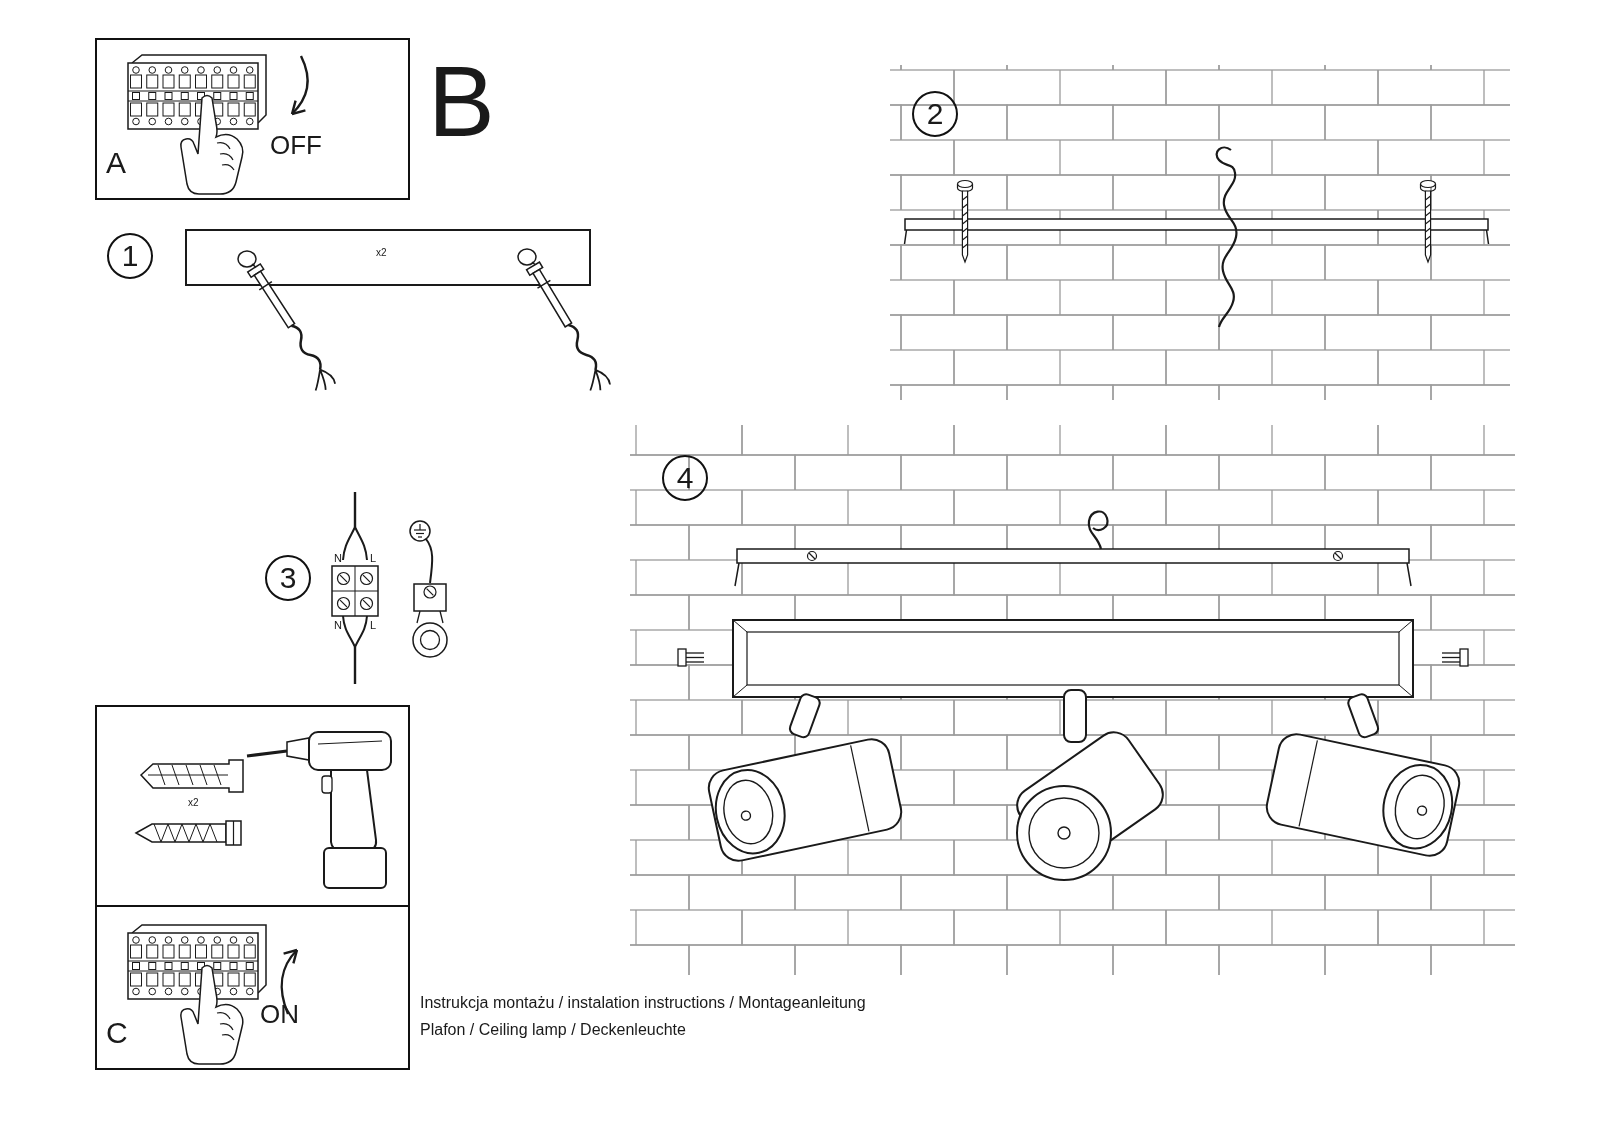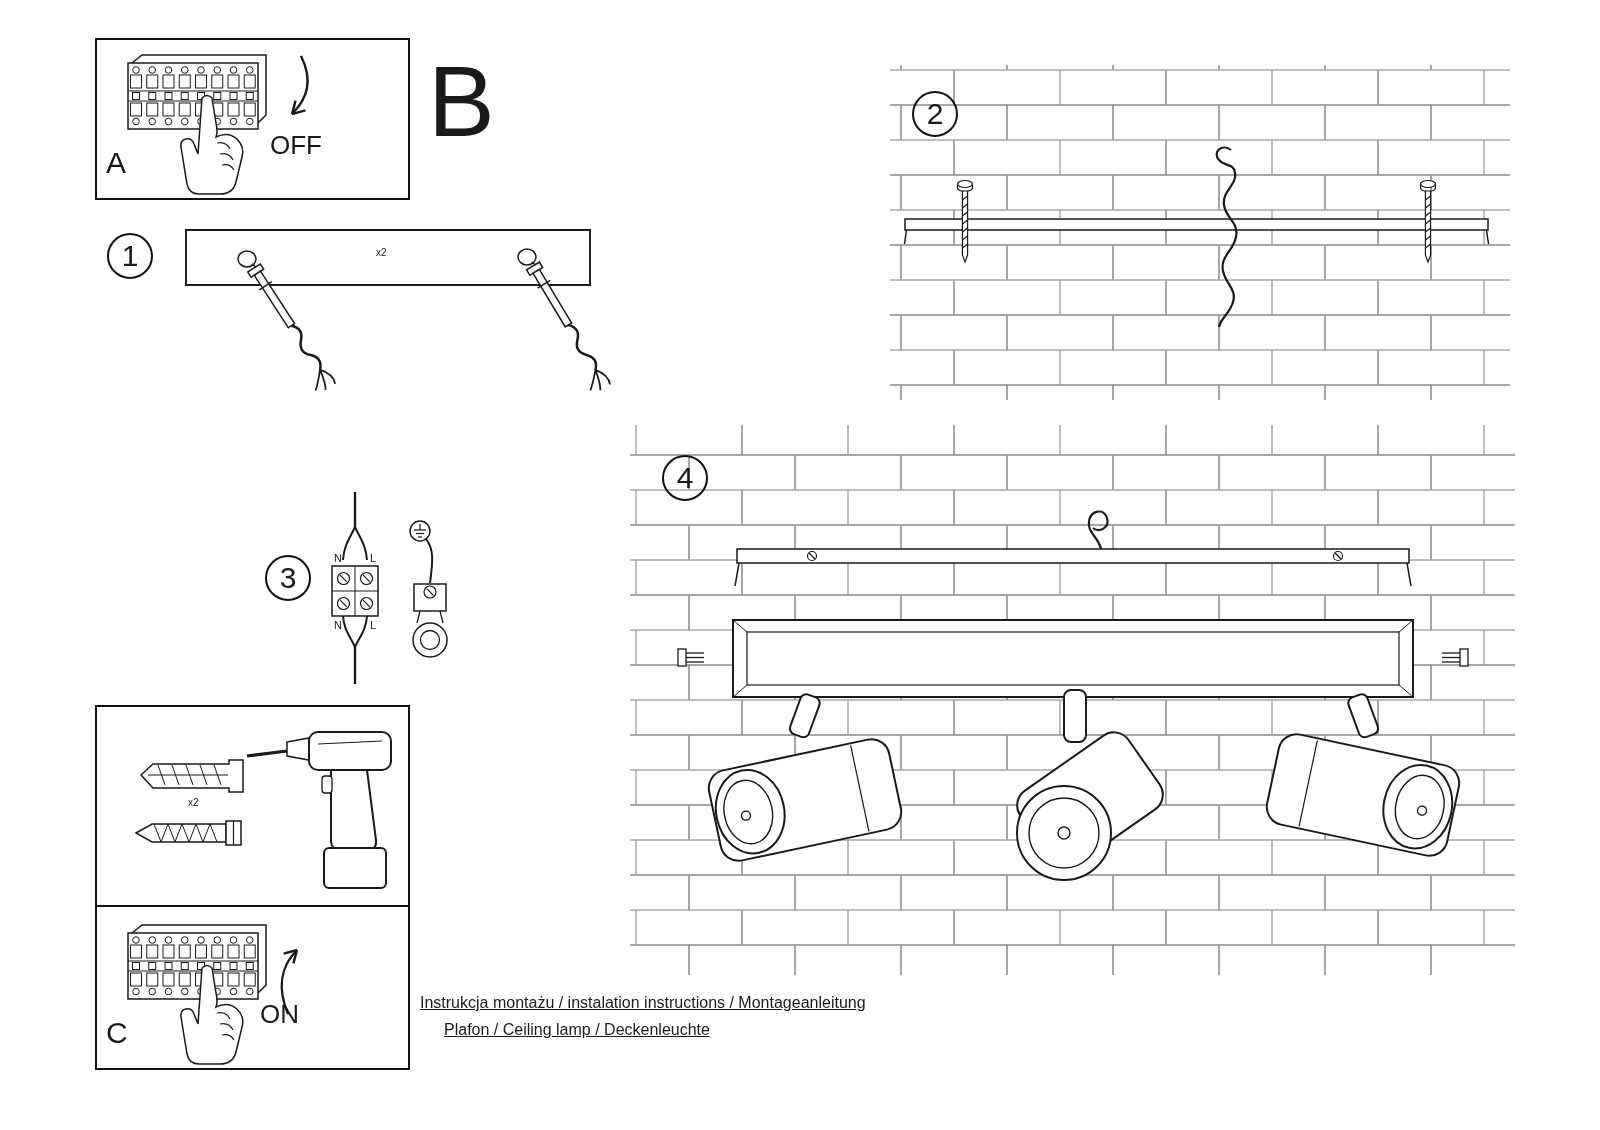--- a/index.html
+++ b/index.html
@@ -14,21 +14,21 @@
   .panel { position:absolute; border:2px solid #111; background:transparent; }
   .step-circle {
     position:absolute; width:46px; height:46px; border:2.5px solid #111;
     border-radius:50%; display:flex; align-items:center; justify-content:center;
     font-size:30px; background:transparent;
   }
   .letter { font-size:30px; }
   .state  { font-size:26px; }
   .tiny   { font-size:11px; }
   .small  { font-size:10px; }
-  .footer-text { font-size:16px;text-decoration:underline; }
+  .footer-text { font-size:16px; }
 </style>
 </head>
 <body>
 
 <div class="page">
 
   <svg class="scene" width="1600" height="1130" viewBox="0 0 1600 1130">
     <defs>
       <pattern id="bricks" width="212" height="70" patternUnits="userSpaceOnUse">
         <rect width="212" height="70" fill="#fff"></rect>
@@ -293,15 +293,15 @@
   <div class="abs tiny" style="left:370px;top:552px">L</div>
   <div class="abs tiny" style="left:334px;top:619px">N</div>
   <div class="abs tiny" style="left:370px;top:619px">L</div>
 
   <div class="abs small" style="left:188px;top:797px">x2</div>
 
   <div class="abs state" style="left:260px;top:1000px">ON</div>
   <div class="abs letter" style="left:106px;top:1016px">C</div>
 
   <div class="abs footer-text" style="left:420px;top:994px">Instrukcja montażu / instalation instructions / Montageanleitung</div>
-  <div class="abs footer-text" style="left:444px;top:1021px">Plafon / Ceiling lamp / Deckenleuchte</div>
+  <div class="abs footer-text" style="left:420px;top:1021px">Plafon / Ceiling lamp / Deckenleuchte</div>
 
 </div>
 
 </body></html>

